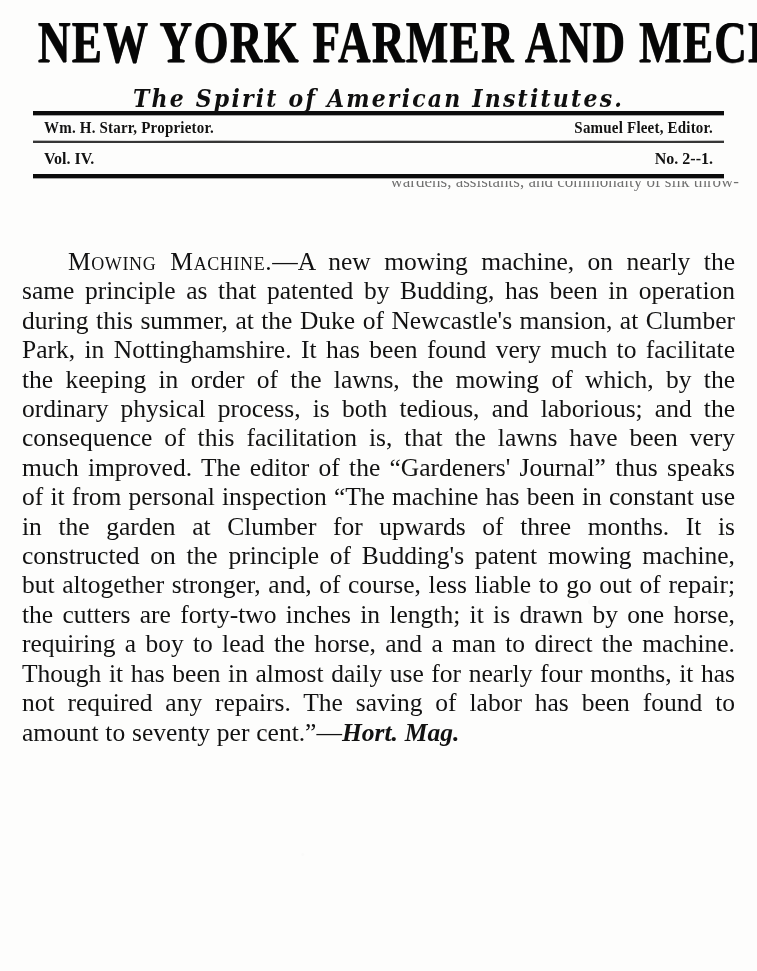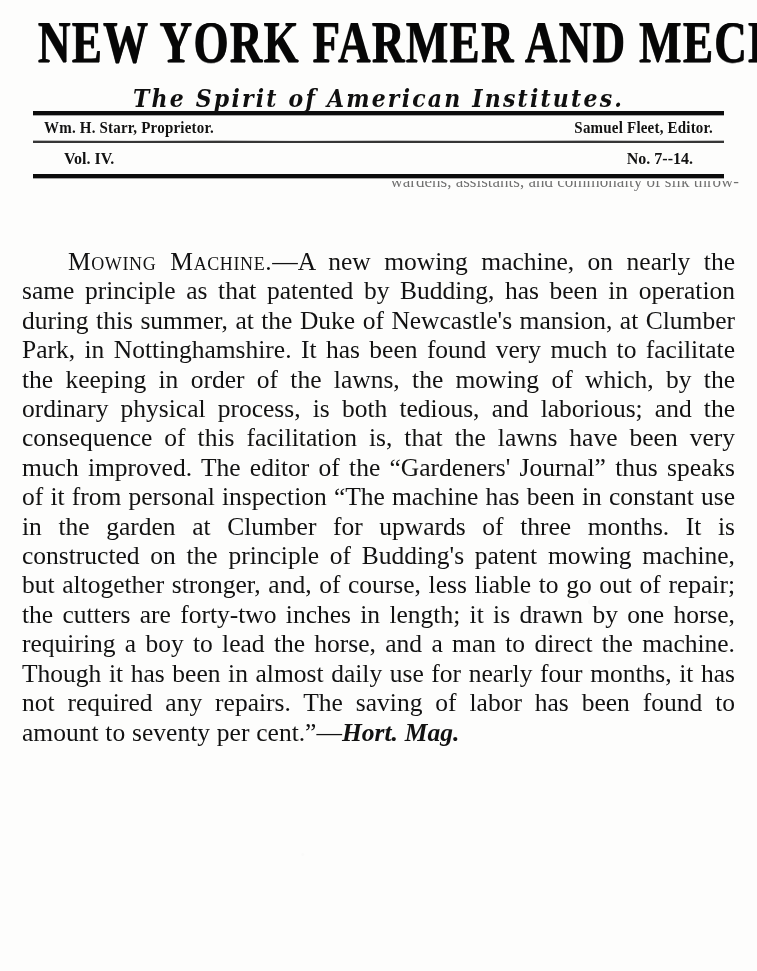--- a/index.html
+++ b/index.html
@@ -98,21 +98,21 @@
     color: #121212;
     white-space: nowrap;
     transform: scaleY(1.05);
   }
 
   
   .volume-row {
     display: flex;
     justify-content: space-between;
     align-items: center;
-    margin: 0 64px;
+    margin: 0 44px;
     padding: 7px 0 6px 0;
   }
   .vol-side {
     font-family: "Liberation Serif", serif;
     font-weight: 700;
     font-size: 16px;
     color: #121212;
     white-space: nowrap;
     flex: 0 0 auto;
   }
@@ -195,21 +195,21 @@
   <div class="imprint-row">
     <div class="imprint-text">Wm. H. Starr, Proprietor.</div>
     <div class="imprint-text">Samuel Fleet, Editor.</div>
   </div>
 
   <div class="rule-faint"></div>
   <div class="rule-med"></div>
 
   <div class="volume-row">
     <div class="vol-side">Vol. IV.</div>
-    <div class="vol-side">No. 7--14.</div>
+    <div class="vol-side">No. 2--1.</div>
   </div>
 
   <div class="rule-thick"></div>
 
   <div class="cutoff-strip">
     <div class="cutoff-text">wardens, assistants, and commonalty of silk throw-</div>
   </div>
 
   <div class="article">
     <p class="article-body">

